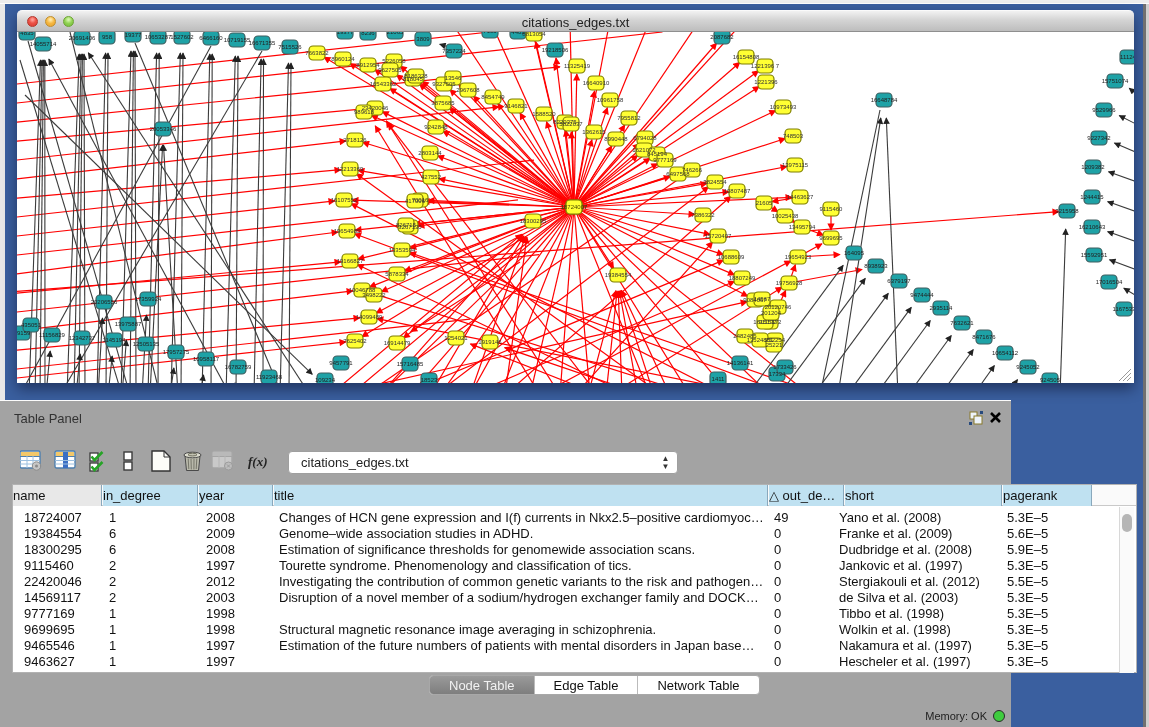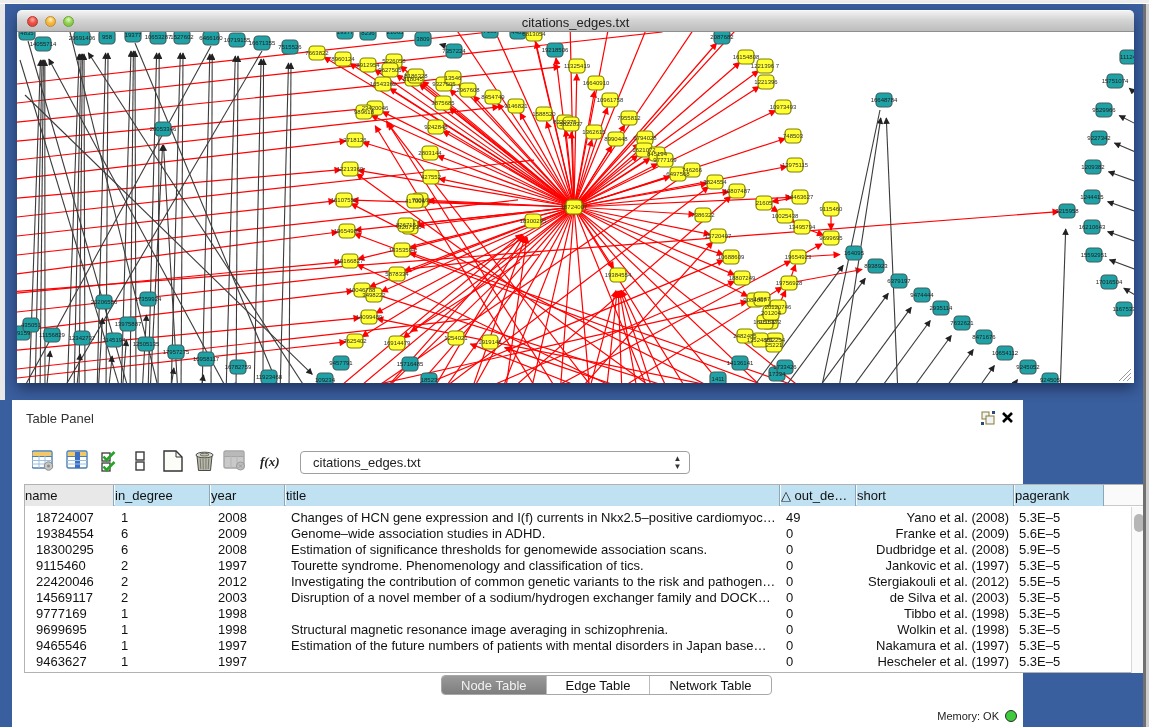--- a/index.html
+++ b/index.html
@@ -6,35 +6,35 @@
 .leftstrip{position:absolute;left:0;top:4px;width:5px;height:396px;background:#e8e8e8}
 .rightstrip{position:absolute;right:0;top:4px;width:6px;height:723px;background:linear-gradient(90deg,#707070 0,#707070 3px,#cfcfcf 3px)}
 .frame{position:absolute;left:17px;top:10px;width:1117px;height:373px;border-radius:5px 5px 0 0;box-shadow:0 6px 14px rgba(0,0,20,.45)}
 .titlebar{position:absolute;left:0;top:0;width:1117px;height:22px;border-radius:5px 5px 0 0;background:linear-gradient(#f2f2f2,#d4d4d4 45%,#bdbdbd);border-top:1px solid #fafafa;border-bottom:1px solid #8f8f8f}
 .title{position:absolute;width:100%;text-align:center;top:4px;font-size:13px;color:#222}
 .tl{position:absolute;top:5px;width:11px;height:11px;border-radius:50%}
 .tl.r{left:10px;background:radial-gradient(circle at 50% 30%,#ff9d95 8%,#ec5347 45%,#d93b31);border:1px solid #b4372c}
 .tl.y{left:28px;background:radial-gradient(circle at 50% 30%,#ffe9a8 8%,#f5b63e 50%,#e9a431);border:1px solid #c08e2c}
 .tl.g{left:46px;background:radial-gradient(circle at 50% 30%,#d3f5a8 8%,#8fd151 50%,#74bc3a);border:1px solid #6da335}
 .canvas{position:absolute;left:0;top:22px;width:1117px;height:351px;background:#fff;overflow:hidden}
-.panel{position:absolute;left:12px;top:400px;width:1011px;height:327px;background:#ffffff;border-top:1px solid #fcfcfc}
+.panel{position:absolute;left:0;top:400px;width:1011px;height:327px;background:#a3a3a3;border-top:1px solid #fcfcfc}
 .phead{position:absolute;left:0;top:0;width:100%;height:36px}
 .ptitle{position:absolute;left:14px;top:10px;font-size:13px;color:#333}
 
 .tbar{position:absolute;left:0;top:37px;width:100%;height:46px}
 .combo{position:absolute;left:288px;top:13px;width:390px;height:23px;background:#fff;border:1px solid #9f9f9f;border-radius:4px;font-size:13px;color:#222;line-height:21px;padding-left:12px}
 .stepper{position:absolute;right:7px;top:3px;width:9px;height:16px;font-size:8px;color:#333;line-height:8px;text-align:center}
 .tablebox{position:absolute;left:12px;top:83px;width:1125px;height:189px;background:#fff;border:1px solid #b2b2b2}
 .thead{position:absolute;left:0;top:0;width:1123px;height:21px;background:#fafafa;border-bottom:1px solid #c9c9c9;font-size:13px;color:#111}
 .th{position:absolute;top:0;height:21px;line-height:21px;border-right:1px solid #89a8bc;background:#bfe1f1}
 .tbody{position:absolute;left:0;top:25px;width:1103px;height:164px;font-size:13px;color:#111}
 .tr{position:relative;height:16px;line-height:16px;white-space:nowrap}
 .tr div{position:absolute;top:0;overflow:hidden}
 .c0{left:11px;width:85px}.c1{left:96px;width:90px}.c2{left:193px;width:70px}.c3{left:266px;width:488px}
-.c4{left:761px;width:68px}.c5{left:826px;width:158px;text-align:right}.c6{left:994px;width:95px}
+.c4{left:761px;width:68px}.c5{left:826px;width:158px;text-align:left}.c6{left:994px;width:95px}
 .vscroll{position:absolute;right:2px;top:22px;width:15px;height:166px;background:#fafafa;border-left:1px solid #d8d8d8}
 .vthumb{position:absolute;left:2px;top:7px;width:10px;height:18px;background:#b6b6b6;border-radius:5px}
 .tabs{position:absolute;left:429px;top:274px;height:20px;border:1px solid #a8a8a8;border-radius:4px;background:#fff;display:flex;font-size:13px}
 .tab{padding:0 19px;line-height:19px;color:#111}
 .tab.sel{background:linear-gradient(#9a9a9a,#7e7e7e);color:#f2f2f2;border-radius:3px 0 0 3px}
 .tab+.tab{border-left:1px solid #bbb}
 .status{position:absolute;right:6px;top:309px;font-size:11px;color:#222}
 .gdot{display:inline-block;width:12px;height:12px;border-radius:50%;background:#3ecc3e;border:1px solid #2a2a2a;vertical-align:-2px;margin-left:6px}
 </style></head><body>
 <div class="topstrip"></div>

